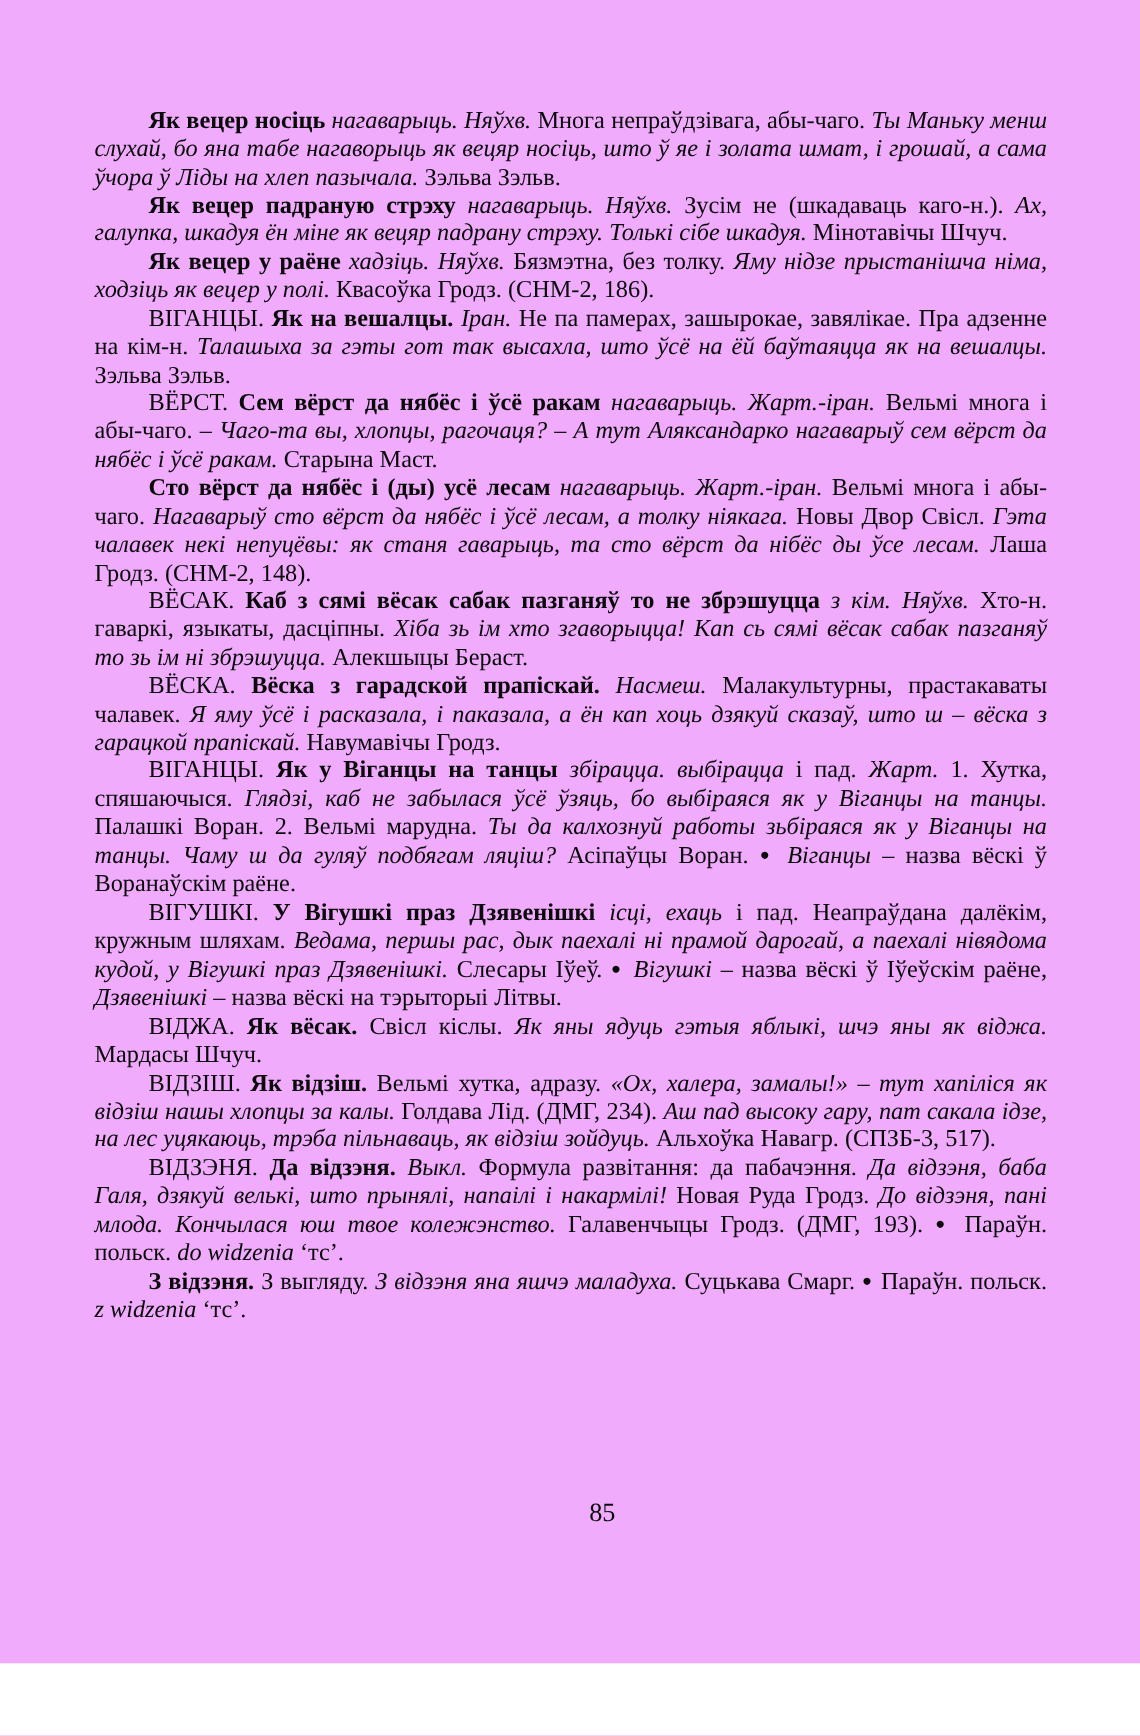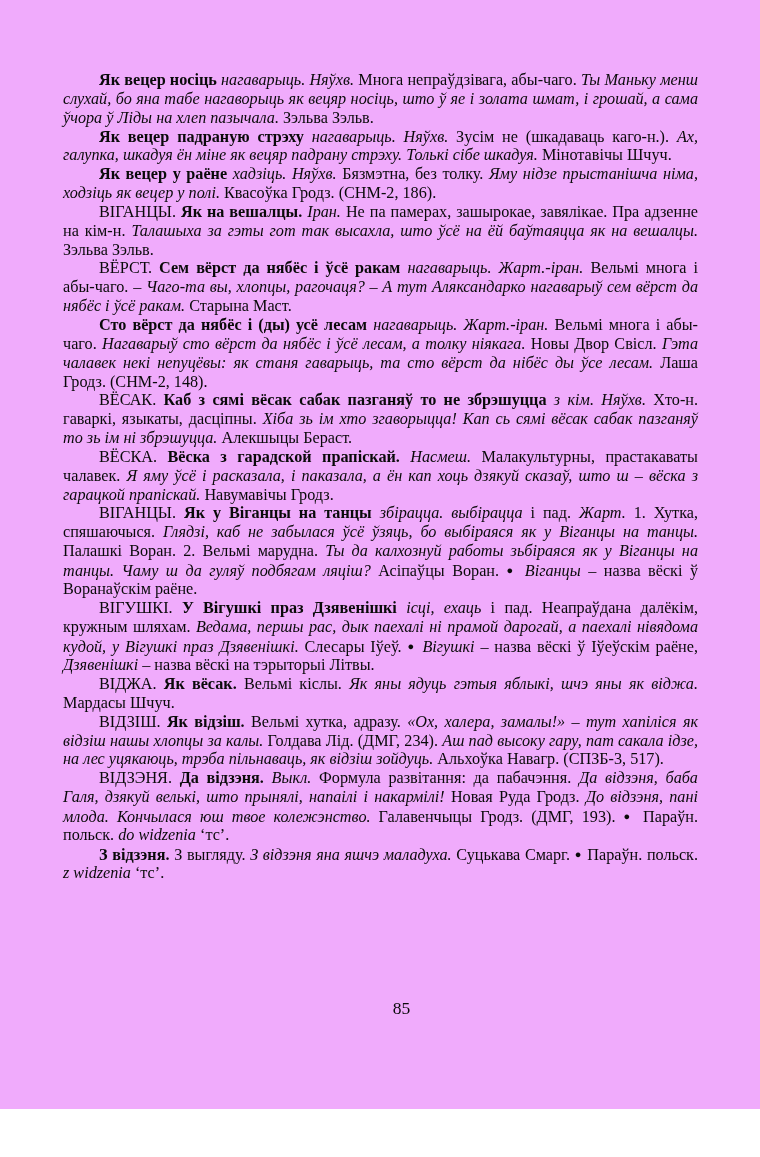--- a/index.html
+++ b/index.html
@@ -53,19 +53,19 @@
       <p class="entry"><span class="run-bold">Як вецер носіць </span><span class="run-italic">нагаварыць. Няўхв. </span><span class="run-regular">Многа непраўдзівага, абы-чаго. </span><span class="run-italic">Ты Маньку менш слухай, бо яна табе нагаворыць як вецяр носіць, што ў яе і золата шмат, і грошай, а сама ўчора ў Ліды на хлеп пазычала. </span><span class="run-regular">Зэльва Зэльв.</span></p>
       <p class="entry"><span class="run-bold">Як вецер падраную стрэху </span><span class="run-italic">нагаварыць. Няўхв. </span><span class="run-regular">Зусім не (шкадаваць каго-н.). </span><span class="run-italic">Ах, галупка, шкадуя ён міне як вецяр падрану стрэху. Толькі сібе шкадуя. </span><span class="run-regular">Мінотавічы Шчуч.</span></p>
       <p class="entry"><span class="run-bold">Як вецер у раёне </span><span class="run-italic">хадзіць. Няўхв. </span><span class="run-regular">Бязмэтна, без толку. </span><span class="run-italic">Яму нідзе прыстанішча німа, ходзіць як вецер у полі. </span><span class="run-regular">Квасоўка Гродз. (СНМ-2, 186).</span></p>
       <p class="entry"><span class="run-regular">ВІГАНЦЫ. </span><span class="run-bold">Як на вешалцы. </span><span class="run-italic">Іран. </span><span class="run-regular">Не па памерах, зашырокае, завялікае. Пра адзенне на кім-н. </span><span class="run-italic">Талашыха за гэты гот так высахла, што ўсё на ёй баўтаяцца як на вешалцы. </span><span class="run-regular">Зэльва Зэльв.</span></p>
       <p class="entry"><span class="run-regular">ВЁРСТ. </span><span class="run-bold">Сем вёрст да нябёс і ўсё ракам </span><span class="run-italic">нагаварыць. Жарт.-іран. </span><span class="run-regular">Вельмі многа і абы-чаго. </span><span class="run-italic">– Чаго-та вы, хлопцы, рагочаця? – А тут Аляксандарко нагаварыў сем вёрст да нябёс і ўсё ракам. </span><span class="run-regular">Старына Маст.</span></p>
       <p class="entry"><span class="run-bold">Сто вёрст да нябёс і (ды) усё лесам </span><span class="run-italic">нагаварыць. Жарт.-іран. </span><span class="run-regular">Вельмі многа і абы-чаго. </span><span class="run-italic">Нагаварыў сто вёрст да нябёс і ўсё лесам, а толку ніякага. </span><span class="run-regular">Новы Двор Свісл. </span><span class="run-italic">Гэта чалавек некі непуцёвы: як станя гаварыць, та сто вёрст да нібёс ды ўсе лесам. </span><span class="run-regular">Лаша Гродз. (СНМ-2, 148).</span></p>
       <p class="entry"><span class="run-regular">ВЁСАК. </span><span class="run-bold">Каб з сямі вёсак сабак пазганяў то не збрэшуцца </span><span class="run-italic">з кім. Няўхв. </span><span class="run-regular">Хто-н. гаваркі, языкаты, дасціпны. </span><span class="run-italic">Хіба зь ім хто згаворыцца! Кап сь сямі вёсак сабак пазганяў то зь ім ні збрэшуцца. </span><span class="run-regular">Алекшыцы Бераст.</span></p>
       <p class="entry"><span class="run-regular">ВЁСКА. </span><span class="run-bold">Вёска з гарадской прапіскай. </span><span class="run-italic">Насмеш. </span><span class="run-regular">Малакультурны, прастакаваты чалавек. </span><span class="run-italic">Я яму ўсё і расказала, і паказала, а ён кап хоць дзякуй сказаў, што ш – вёска з гарацкой прапіскай. </span><span class="run-regular">Навумавічы Гродз.</span></p>
       <p class="entry"><span class="run-regular">ВІГАНЦЫ. </span><span class="run-bold">Як у Віганцы на танцы </span><span class="run-italic">збірацца. выбірацца </span><span class="run-regular">і пад. </span><span class="run-italic">Жарт. </span><span class="run-regular">1. Хутка, спяшаючыся. </span><span class="run-italic">Глядзі, каб не забылася ўсё ўзяць, бо выбіраяся як у Віганцы на танцы. </span><span class="run-regular">Палашкі Воран. 2. Вельмі марудна. </span><span class="run-italic">Ты да калхознуй работы зьбіраяся як у Віганцы на танцы. Чаму ш да гуляў подбягам ляціш? </span><span class="run-regular">Асіпаўцы Воран. </span><span class="run-bullet">● </span><span class="run-italic">Віганцы </span><span class="run-regular">– назва вёскі ў Воранаўскім раёне.</span></p>
       <p class="entry"><span class="run-regular">ВІГУШКІ. </span><span class="run-bold">У Вігушкі праз Дзявенішкі </span><span class="run-italic">ісці, ехаць </span><span class="run-regular">і пад. Неапраўдана далёкім, кружным шляхам. </span><span class="run-italic">Ведама, першы рас, дык паехалі ні прамой дарогай, а паехалі нівядома кудой, у Вігушкі праз Дзявенішкі. </span><span class="run-regular">Слесары Іўеў. </span><span class="run-bullet">● </span><span class="run-italic">Вігушкі </span><span class="run-regular">– назва вёскі ў Іўеўскім раёне, </span><span class="run-italic">Дзявенішкі </span><span class="run-regular">– назва вёскі на тэрыторыі Літвы.</span></p>
-      <p class="entry"><span class="run-regular">ВІДЖА. </span><span class="run-bold">Як вёсак. </span><span class="run-regular">Вельмі кіслы. </span><span class="run-italic">Як яны ядуць гэтыя яблыкі, шчэ яны як віджа. </span><span class="run-regular">Мардасы Шчуч.</span></p>
+      <p class="entry"><span class="run-regular">ВІДЖА. </span><span class="run-bold">Як вёсак. </span><span class="run-regular">Свісл кіслы. </span><span class="run-italic">Як яны ядуць гэтыя яблыкі, шчэ яны як віджа. </span><span class="run-regular">Мардасы Шчуч.</span></p>
       <p class="entry"><span class="run-regular">ВІДЗІШ. </span><span class="run-bold">Як відзіш. </span><span class="run-regular">Вельмі хутка, адразу. </span><span class="run-italic">«Ох, халера, замалы!» – тут хапіліся як відзіш нашы хлопцы за калы. </span><span class="run-regular">Голдава Лід. (ДМГ, 234). </span><span class="run-italic">Аш пад высоку гару, пат сакала ідзе, на лес уцякаюць, трэба пільнаваць, як відзіш зойдуць. </span><span class="run-regular">Альхоўка Навагр. (СПЗБ-3, 517).</span></p>
       <p class="entry"><span class="run-regular">ВІДЗЭНЯ. </span><span class="run-bold">Да відзэня. </span><span class="run-italic">Выкл. </span><span class="run-regular">Формула развітання: да пабачэння. </span><span class="run-italic">Да відзэня, баба Галя, дзякуй велькі, што прынялі, напаілі і накармілі! </span><span class="run-regular">Новая Руда Гродз. </span><span class="run-italic">До відзэня, пані млода. Кончылася юш твое колежэнство. </span><span class="run-regular">Галавенчыцы Гродз. (ДМГ, 193). </span><span class="run-bullet">● </span><span class="run-regular">Параўн. польск. </span><span class="run-italic">do widzenia </span><span class="run-regular">‘тс’.</span></p>
       <p class="entry"><span class="run-bold">З відзэня. </span><span class="run-regular">З выгляду. </span><span class="run-italic">З відзэня яна яшчэ маладуха. </span><span class="run-regular">Суцькава Смарг. </span><span class="run-bullet">● </span><span class="run-regular">Параўн. польск. </span><span class="run-italic">z widzenia </span><span class="run-regular">‘тс’.</span></p>
     </div>
   <div class="page-number">85</div>
 </div>
 
 </body></html>

